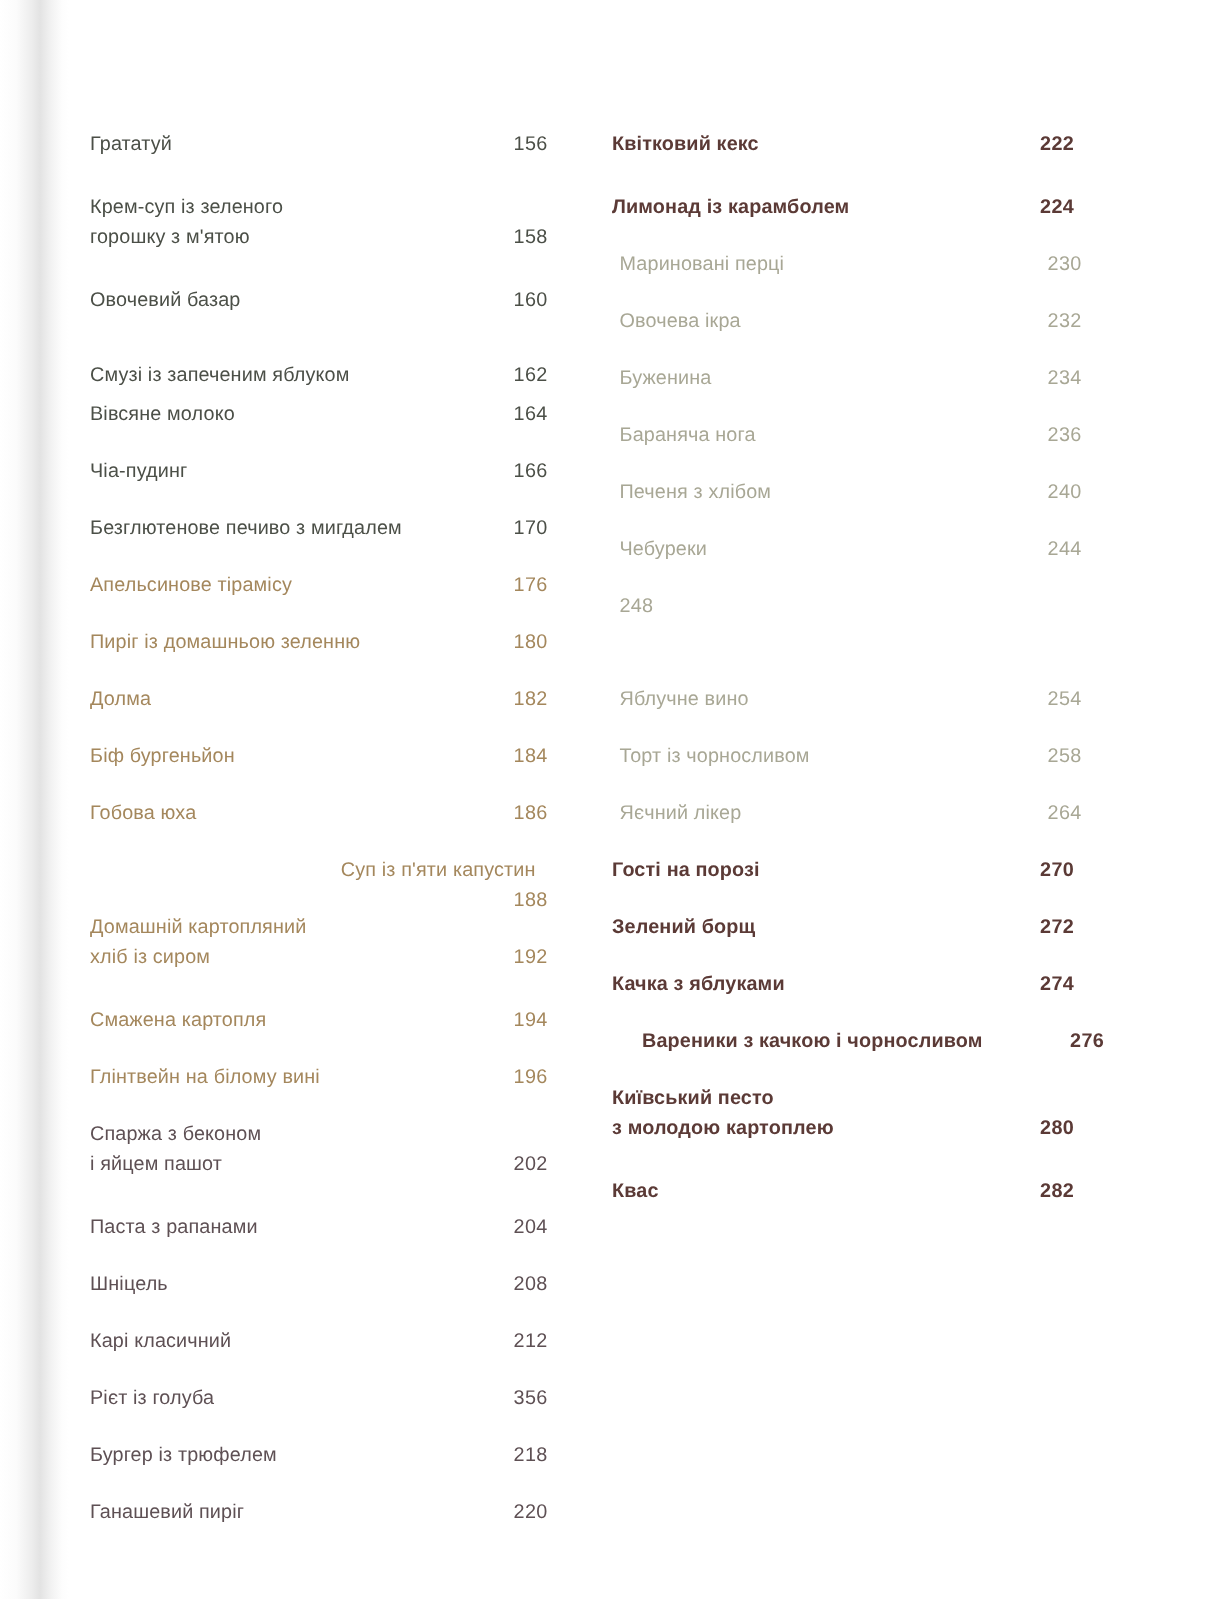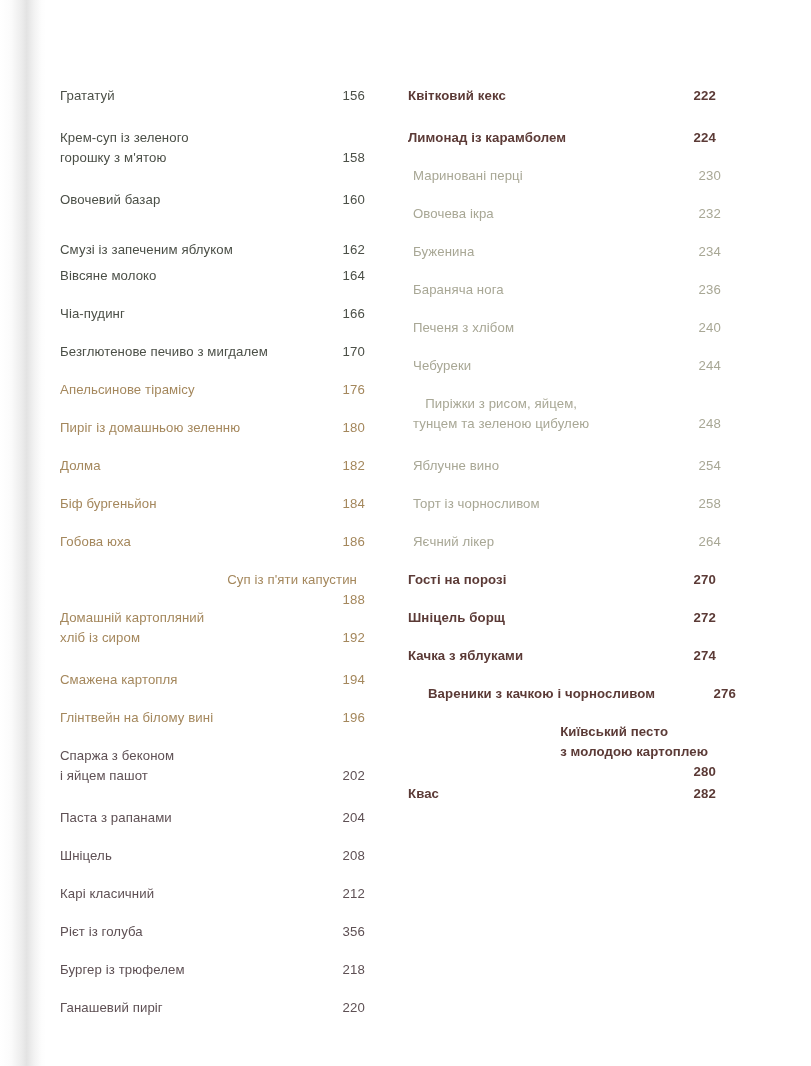--- a/index.html
+++ b/index.html
@@ -236,53 +236,51 @@
         </div>
         <div class="toc-entry v-light-olive indent" style="position: absolute; top: 232px; left: 0px; right: 0px;">
           <span class="toc-title">Печеня з хлібом</span>
           <span class="toc-page">240</span>
         </div>
         <div class="toc-entry v-light-olive indent" style="position: absolute; top: 270px; left: 0px; right: 0px;">
           <span class="toc-title">Чебуреки</span>
           <span class="toc-page">244</span>
         </div>
         <div class="toc-entry v-light-olive indent" style="position: absolute; top: 308px; left: 0px; right: 0px;">
-          <span class="toc-title">Пиріжки з рисом, яйцем,
-тунцем та зеленою цибулею</span>
           <span class="toc-page">248</span>
         </div>
         <div class="toc-entry v-light-olive indent" style="position: absolute; top: 370px; left: 0px; right: 0px;">
           <span class="toc-title">Яблучне вино</span>
           <span class="toc-page">254</span>
         </div>
         <div class="toc-entry v-light-olive indent" style="position: absolute; top: 408px; left: 0px; right: 0px;">
           <span class="toc-title">Торт із чорносливом</span>
           <span class="toc-page">258</span>
         </div>
         <div class="toc-entry v-light-olive indent" style="position: absolute; top: 446px; left: 0px; right: 0px;">
           <span class="toc-title">Яєчний лікер</span>
           <span class="toc-page">264</span>
         </div>
         <div class="toc-entry v-bold-maroon" style="position: absolute; top: 484px; left: 0px; right: 0px;">
           <span class="toc-title">Гості на порозі</span>
           <span class="toc-page">270</span>
         </div>
         <div class="toc-entry v-bold-maroon" style="position: absolute; top: 522px; left: 0px; right: 0px;">
-          <span class="toc-title">Шніцель борщ</span>
+          <span class="toc-title">Зелений борщ</span>
           <span class="toc-page">272</span>
         </div>
         <div class="toc-entry v-bold-maroon" style="position: absolute; top: 560px; left: 0px; right: 0px;">
           <span class="toc-title">Качка з яблуками</span>
           <span class="toc-page">274</span>
         </div>
         <div class="toc-entry v-bold-maroon" style="position: absolute; top: 598px; left: 0px; right: 12px; padding-left: 20px;">
           <span class="toc-title">Вареники з качкою і чорносливом</span>
           <span class="toc-page">276</span>
         </div>
-        <div class="toc-entry v-bold-maroon" style="position: absolute; top: 636px; left: 0px; right: 0px; flex-direction: column;">
+        <div class="toc-entry v-bold-maroon" style="position: absolute; top: 636px; left: 0px; right: 0px;">
           <span class="toc-title">Київський песто
 з молодою картоплею</span>
           <span class="toc-page">280</span>
         </div>
         <div class="toc-entry v-bold-maroon" style="position: absolute; top: 698px; left: 0px; right: 0px;">
           <span class="toc-title">Квас</span>
           <span class="toc-page">282</span>
         </div>
       </div>
   </div>

